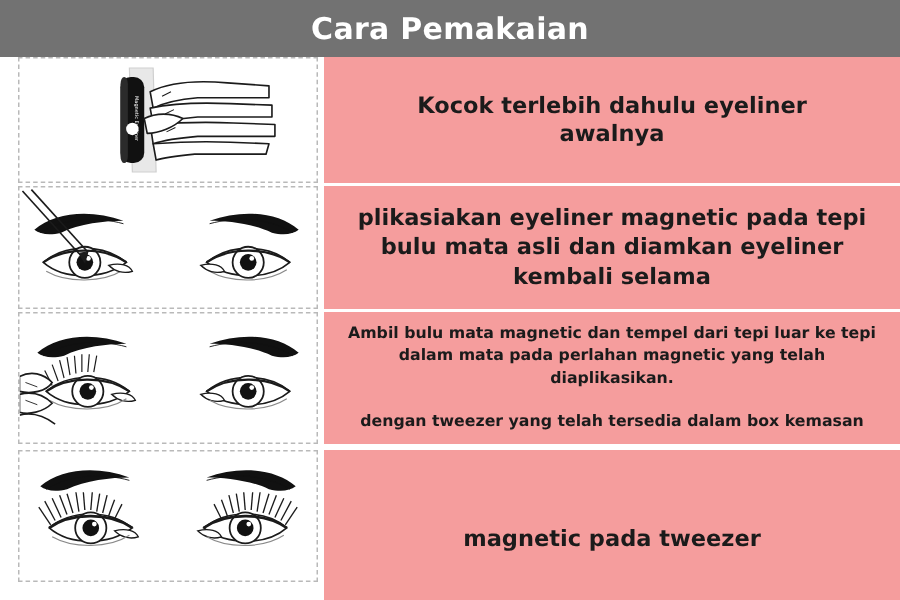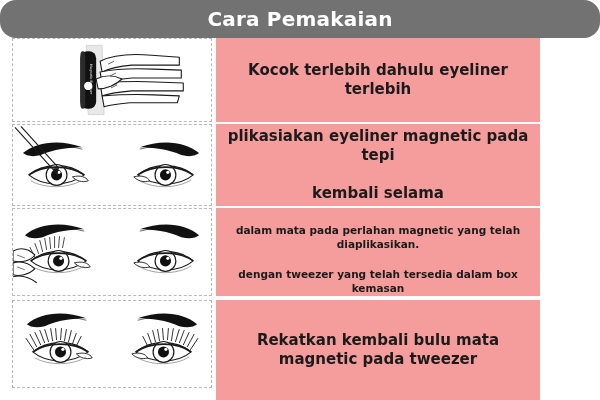--- a/index.html
+++ b/index.html
@@ -7,30 +7,30 @@
     width:600px;height:400px;overflow:hidden;
     background:#ffffff;
     font-family:"DejaVu Sans","Liberation Sans",sans-serif;
   }
   .infographic{position:relative;width:600px;height:400px;background:#ffffff;}
 
   
   .header{
     position:absolute;left:0;top:0;width:600px;height:38px;
     background:#727272;
-    display:flex;align-items:center;justify-content:center;border-radius:16px;
+    display:flex;align-items:center;justify-content:center;
   }
   .header-title{
     color:#ffffff;font-size:20px;font-weight:bold;
     letter-spacing:.2px;line-height:1;
   }
 
   
   .rows{position:absolute;left:0;top:38px;width:600px;height:362px;}
-  .row{position:absolute;left:0;width:540px;text-decoration:underline;}
+  .row{position:absolute;left:0;width:600px;text-decoration:underline;}
   .row-img{
     position:absolute;left:12px;top:0;width:200px;bottom:0;
     background:#ffffff;border:1px dashed #b9b9b9;
     box-sizing:border-box;overflow:hidden;
   }
   .row-text{
     position:absolute;left:216px;top:0;right:0;bottom:0;
     background:#f59d9d;
     display:flex;align-items:center;justify-content:center;
     text-align:center;box-sizing:border-box;padding:2px 8px;
@@ -83,21 +83,21 @@
 
             <path d="M84 40 C92 36 102 36 110 40 C104 46 94 50 86 50 Z" fill="#ffffff" stroke="#1b1b1b" stroke-width="1.1" stroke-linejoin="round"></path>
 
             <path d="M96 25 L102 22 M98 37 L104 34 M99 49 L105 46" stroke="#1b1b1b" stroke-width="0.7" fill="none"></path>
           </svg>
         </div>
       </div>
       <div class="row-text t-lg">
         <p>
           <span>Kocok terlebih dahulu eyeliner</span><br>
-          <span>terlebih</span>
+          <span>awalnya</span>
         </p>
       </div>
     </div>
 
     <div class="row row2">
       <div class="row-img">
         <div class="art">
           <svg viewBox="0 0 200 80" preserveAspectRatio="xMidYMid meet">
             <g fill="none" stroke="#1b1b1b" stroke-width="1.1">
 
@@ -124,21 +124,21 @@
               <path d="M2 2 L40 44" stroke="#1b1b1b" stroke-width="1.1"></path>
               <path d="M8 1 L46 43" stroke="#1b1b1b" stroke-width="1.1"></path>
               <path d="M40 44 L46 43 L44 50 Z" fill="#1b1b1b" stroke="#1b1b1b" stroke-width="0.8"></path>
             </g>
           </svg>
         </div>
       </div>
       <div class="row-text t-lg">
         <p>
           <span>plikasiakan eyeliner magnetic pada tepi</span><br>
-          <br>
+          <span>bulu mata asli dan diamkan eyeliner</span><br>
           <span>kembali selama</span>
         </p>
       </div>
     </div>
 
     <div class="row row3">
       <div class="row-img">
         <div class="art">
           <svg viewBox="0 0 200 86" preserveAspectRatio="xMidYMid meet">
             <g fill="none" stroke="#1b1b1b" stroke-width="1.1">
@@ -177,21 +177,21 @@
               <circle cx="156.4" cy="49.4" r="1.6" fill="#ffffff" stroke="none"></circle>
               <path d="M126 52 C142 41 168 42 182 52" stroke="#1b1b1b" stroke-width="1.6"></path>
               <path d="M122 54 C130 52 136 54 138 58 C132 60 126 58 122 54 Z" fill="#ffffff" stroke="#1b1b1b" stroke-width="0.9"></path>
               <path d="M128 58 C142 66 166 66 180 57" stroke="#8a8a8a" stroke-width="0.8"></path>
             </g>
           </svg>
         </div>
       </div>
       <div class="row-text t-sm">
         <p>
-          <br>
+          <span>Ambil bulu mata magnetic dan tempel dari tepi luar ke tepi</span><br>
           <span>dalam mata pada perlahan magnetic yang telah diaplikasikan.</span><br>
           <br>
           <span>dengan tweezer yang telah tersedia dalam box kemasan</span>
         </p>
       </div>
     </div>
 
     <div class="row row4">
       <div class="row-img">
         <div class="art">
@@ -245,20 +245,20 @@
                   <path d="M136 44 L131 34"></path>
               </g>
               <path d="M120 52 C128 50 134 52 136 56 C130 58 124 56 120 52 Z" fill="#ffffff" stroke="#1b1b1b" stroke-width="0.9"></path>
               <path d="M126 56 C140 64 164 64 178 55" stroke="#8a8a8a" stroke-width="0.8"></path>
             </g>
           </svg>
         </div>
       </div>
       <div class="row-text t-lg">
         <p>
-          <span>Rekatkan kembali bulu mata</span><br>
+          <br>
           <span>magnetic pada tweezer</span>
         </p>
       </div>
     </div>
 
   </div>
 </div>
 
 </body></html>

